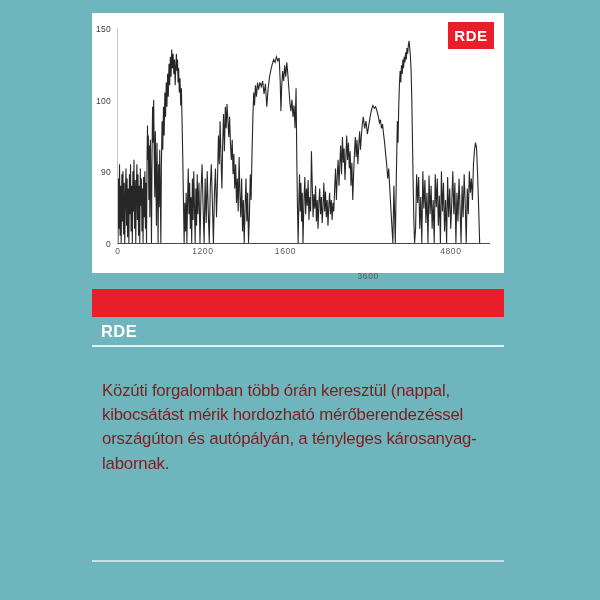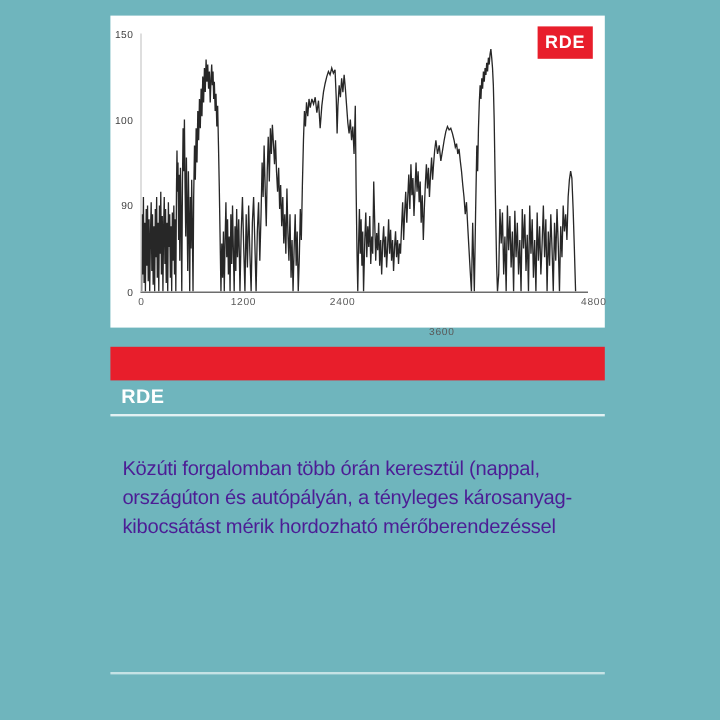--- a/index.html
+++ b/index.html
@@ -42,21 +42,21 @@
     position:absolute;left:101px;top:322px;
     color:#ffffff;font-weight:bold;font-size:16.5px;letter-spacing:0.4px;
   }
   .divider{
     position:absolute;left:92px;width:412px;height:2px;background:#e2f1f3;
   }
   .divider.top{top:345px;}
   .divider.bottom{top:560px;opacity:0.75;}
   .paragraph{
     position:absolute;left:102px;top:379px;width:404px;
-    color:#4c1d95;font-size:16.8px;line-height:24.2px;letter-spacing:-0.2px;
+    color:#7f1d1d;font-size:16.8px;line-height:24.2px;letter-spacing:-0.2px;
   }
   .paragraph .line{white-space:nowrap;}
 </style>
 </head>
 <body>
 
 <div class="card">
   <div class="yticks">
       <span class="ytick" style="top: 100%;">0</span>
       <span class="ytick" style="top: 66.6667%;">90</span>
@@ -64,34 +64,35 @@
       <span class="ytick" style="top: 0%;">150</span>
     </div>
   <div class="plot">
     <svg preserveAspectRatio="none" xmlns="http://www.w3.org/2000/svg" viewBox="0 0 5400 150">
         <polyline points="0,150 8,105 14,140 22,95 30,145 38,110 46,150 56,102 64,135 72,100 80,144 90,108 98,150 108,115 116,98 124,138 132,105 140,146 150,112 158,150 166,102 174,130 182,95 190,142 200,110 208,150 216,100 224,128 232,92 240,140 250,106 258,150 266,114 274,95 282,134 290,102 298,145 308,110 316,150 324,98 332,124 340,105 348,142 356,112 364,150 372,104 380,132 390,100 398,140 406,108 414,150 422,90 428,68 434,92 440,75 448,120 456,82 462,132 470,78 478,106 486,150 494,88 502,55 510,80 518,50 526,90 534,118 542,72 550,104 558,138 566,80 574,110 582,150 590,95 598,125 606,85 614,115 622,150 630,95 640,65 650,85 660,55 670,75 680,45 690,62 700,38 710,55 720,32 730,48 740,25 750,40 760,20 770,34 780,15 790,28 800,18 810,32 820,22 830,40 840,26 848,18 856,30 864,22 872,38 880,28 890,45 900,35 910,54 920,42 930,65 940,90 950,120 960,150 970,122 980,142 990,115 1000,150 1010,120 1020,98 1030,130 1040,108 1050,140 1060,118 1070,150 1080,105 1090,134 1100,100 1110,126 1120,150 1130,112 1140,138 1150,102 1160,130 1175,108 1190,150 1205,115 1220,95 1235,124 1250,150 1265,105 1280,136 1295,100 1310,128 1325,150 1340,110 1355,95 1370,122 1385,150 1400,115 1415,98 1430,132 1445,105 1458,75 1470,95 1482,65 1495,90 1508,112 1520,80 1532,60 1545,86 1558,55 1570,70 1582,53 1595,64 1608,76 1620,62 1632,80 1645,92 1658,78 1670,102 1682,88 1695,112 1708,95 1720,122 1732,105 1745,128 1758,90 1770,116 1782,132 1795,105 1808,142 1820,120 1832,150 1845,125 1858,105 1870,135 1882,115 1895,150 1908,130 1920,102 1932,120 1945,88 1958,62 1970,45 1982,54 1995,40 2010,48 2025,38 2040,43 2060,38 2080,41 2100,37 2120,46 2140,39 2160,55 2180,42 2200,34 2220,29 2240,25 2260,22 2280,24 2300,20 2320,23 2340,21 2355,38 2365,58 2375,42 2390,30 2405,37 2420,26 2435,34 2450,24 2465,32 2480,42 2495,52 2510,58 2525,50 2540,62 2555,54 2570,70 2585,42 2595,90 2605,125 2615,150 2625,122 2635,102 2645,128 2655,108 2665,135 2675,115 2685,150 2700,120 2712,104 2724,130 2736,112 2748,124 2760,106 2772,134 2784,118 2796,128 2808,86 2820,110 2832,132 2844,116 2856,126 2868,110 2880,135 2892,120 2904,140 2916,122 2928,112 2940,130 2952,118 2964,136 2976,124 2988,108 3000,128 3012,114 3024,132 3036,120 3048,138 3060,124 3072,115 3084,130 3096,120 3108,134 3120,122 3132,128 3145,112 3158,98 3170,120 3182,104 3195,92 3208,110 3220,95 3232,82 3245,102 3258,76 3270,94 3282,84 3295,106 3308,90 3320,75 3332,92 3345,80 3358,98 3370,86 3382,110 3395,94 3408,120 3420,102 3432,88 3445,76 3458,90 3470,78 3482,95 3495,82 3508,72 3520,85 3532,76 3545,68 3560,62 3580,70 3600,65 3620,74 3640,68 3660,62 3680,57 3700,54 3720,56 3740,55 3760,58 3780,62 3795,66 3810,64 3825,70 3840,67 3855,74 3870,80 3885,88 3900,95 3915,105 3930,98 3945,112 3960,125 3975,138 3990,150 4005,110 4015,130 4025,150 4040,105 4055,65 4065,80 4075,55 4085,40 4095,30 4105,38 4115,26 4125,32 4135,22 4145,28 4155,20 4165,24 4175,17 4185,22 4195,14 4205,18 4215,12 4225,9 4235,14 4245,20 4255,30 4265,50 4275,80 4285,110 4295,135 4305,150 4320,140 4335,102 4350,122 4365,104 4380,140 4395,118 4410,150 4425,100 4440,126 4455,106 4470,136 4485,115 4500,150 4515,103 4530,130 4545,110 4560,140 4575,120 4590,150 4605,102 4620,125 4635,105 4650,138 4665,117 4680,150 4695,100 4710,128 4725,108 4740,142 4755,120 4770,150 4785,104 4800,132 4815,112 4830,140 4845,122 4860,100 4875,130 4890,108 4905,150 4920,115 4935,135 4950,105 4965,125 4980,150 4995,110 5010,132 5025,102 5040,122 5055,150 5070,112 5085,130 5100,100 5115,115 5130,105 5145,120 5160,95 5175,85 5190,80 5205,84 5220,102 5235,125 5250,150" fill="none" stroke="#272727" stroke-width="1.1" vector-effect="non-scaling-stroke" stroke-linejoin="miter"></polyline>
       </svg>
   </div>
   <div class="xticks">
       <span class="xtick" style="left: 0%;">0</span>
       <span class="xtick" style="left: 22.2222%;">1200</span>
-      <span class="xtick" style="left: 44.4444%;">2400</span>
+      <span class="xtick" style="left: 44.4444%;">1600</span>
       <span class="xtick" style="left: 66.6667%; margin-top: 25px;">3600</span>
-      <span class="xtick" style="left: 88.8889%; margin-left: 44px;">4800</span>
+      <span class="xtick" style="left: 88.8889%;">4800</span>
     </div>
   <div class="badge">
     <span>RDE</span>
   </div>
 </div>
 
 <div class="red-bar"></div>
 
 <div class="section-label">RDE</div>
 
 <div class="divider top"></div>
 
 <div class="paragraph">
   <div class="line">Közúti forgalomban több órán keresztül (nappal,</div>
+  <div class="line">kibocsátást mérik hordozható mérőberendezéssel</div>
   <div class="line">országúton és autópályán, a tényleges károsanyag-</div>
-  <div class="line">kibocsátást mérik hordozható mérőberendezéssel</div>
+  <div class="line">labornak.</div>
 </div>
 
 <div class="divider bottom"></div>
 
 </body></html>

